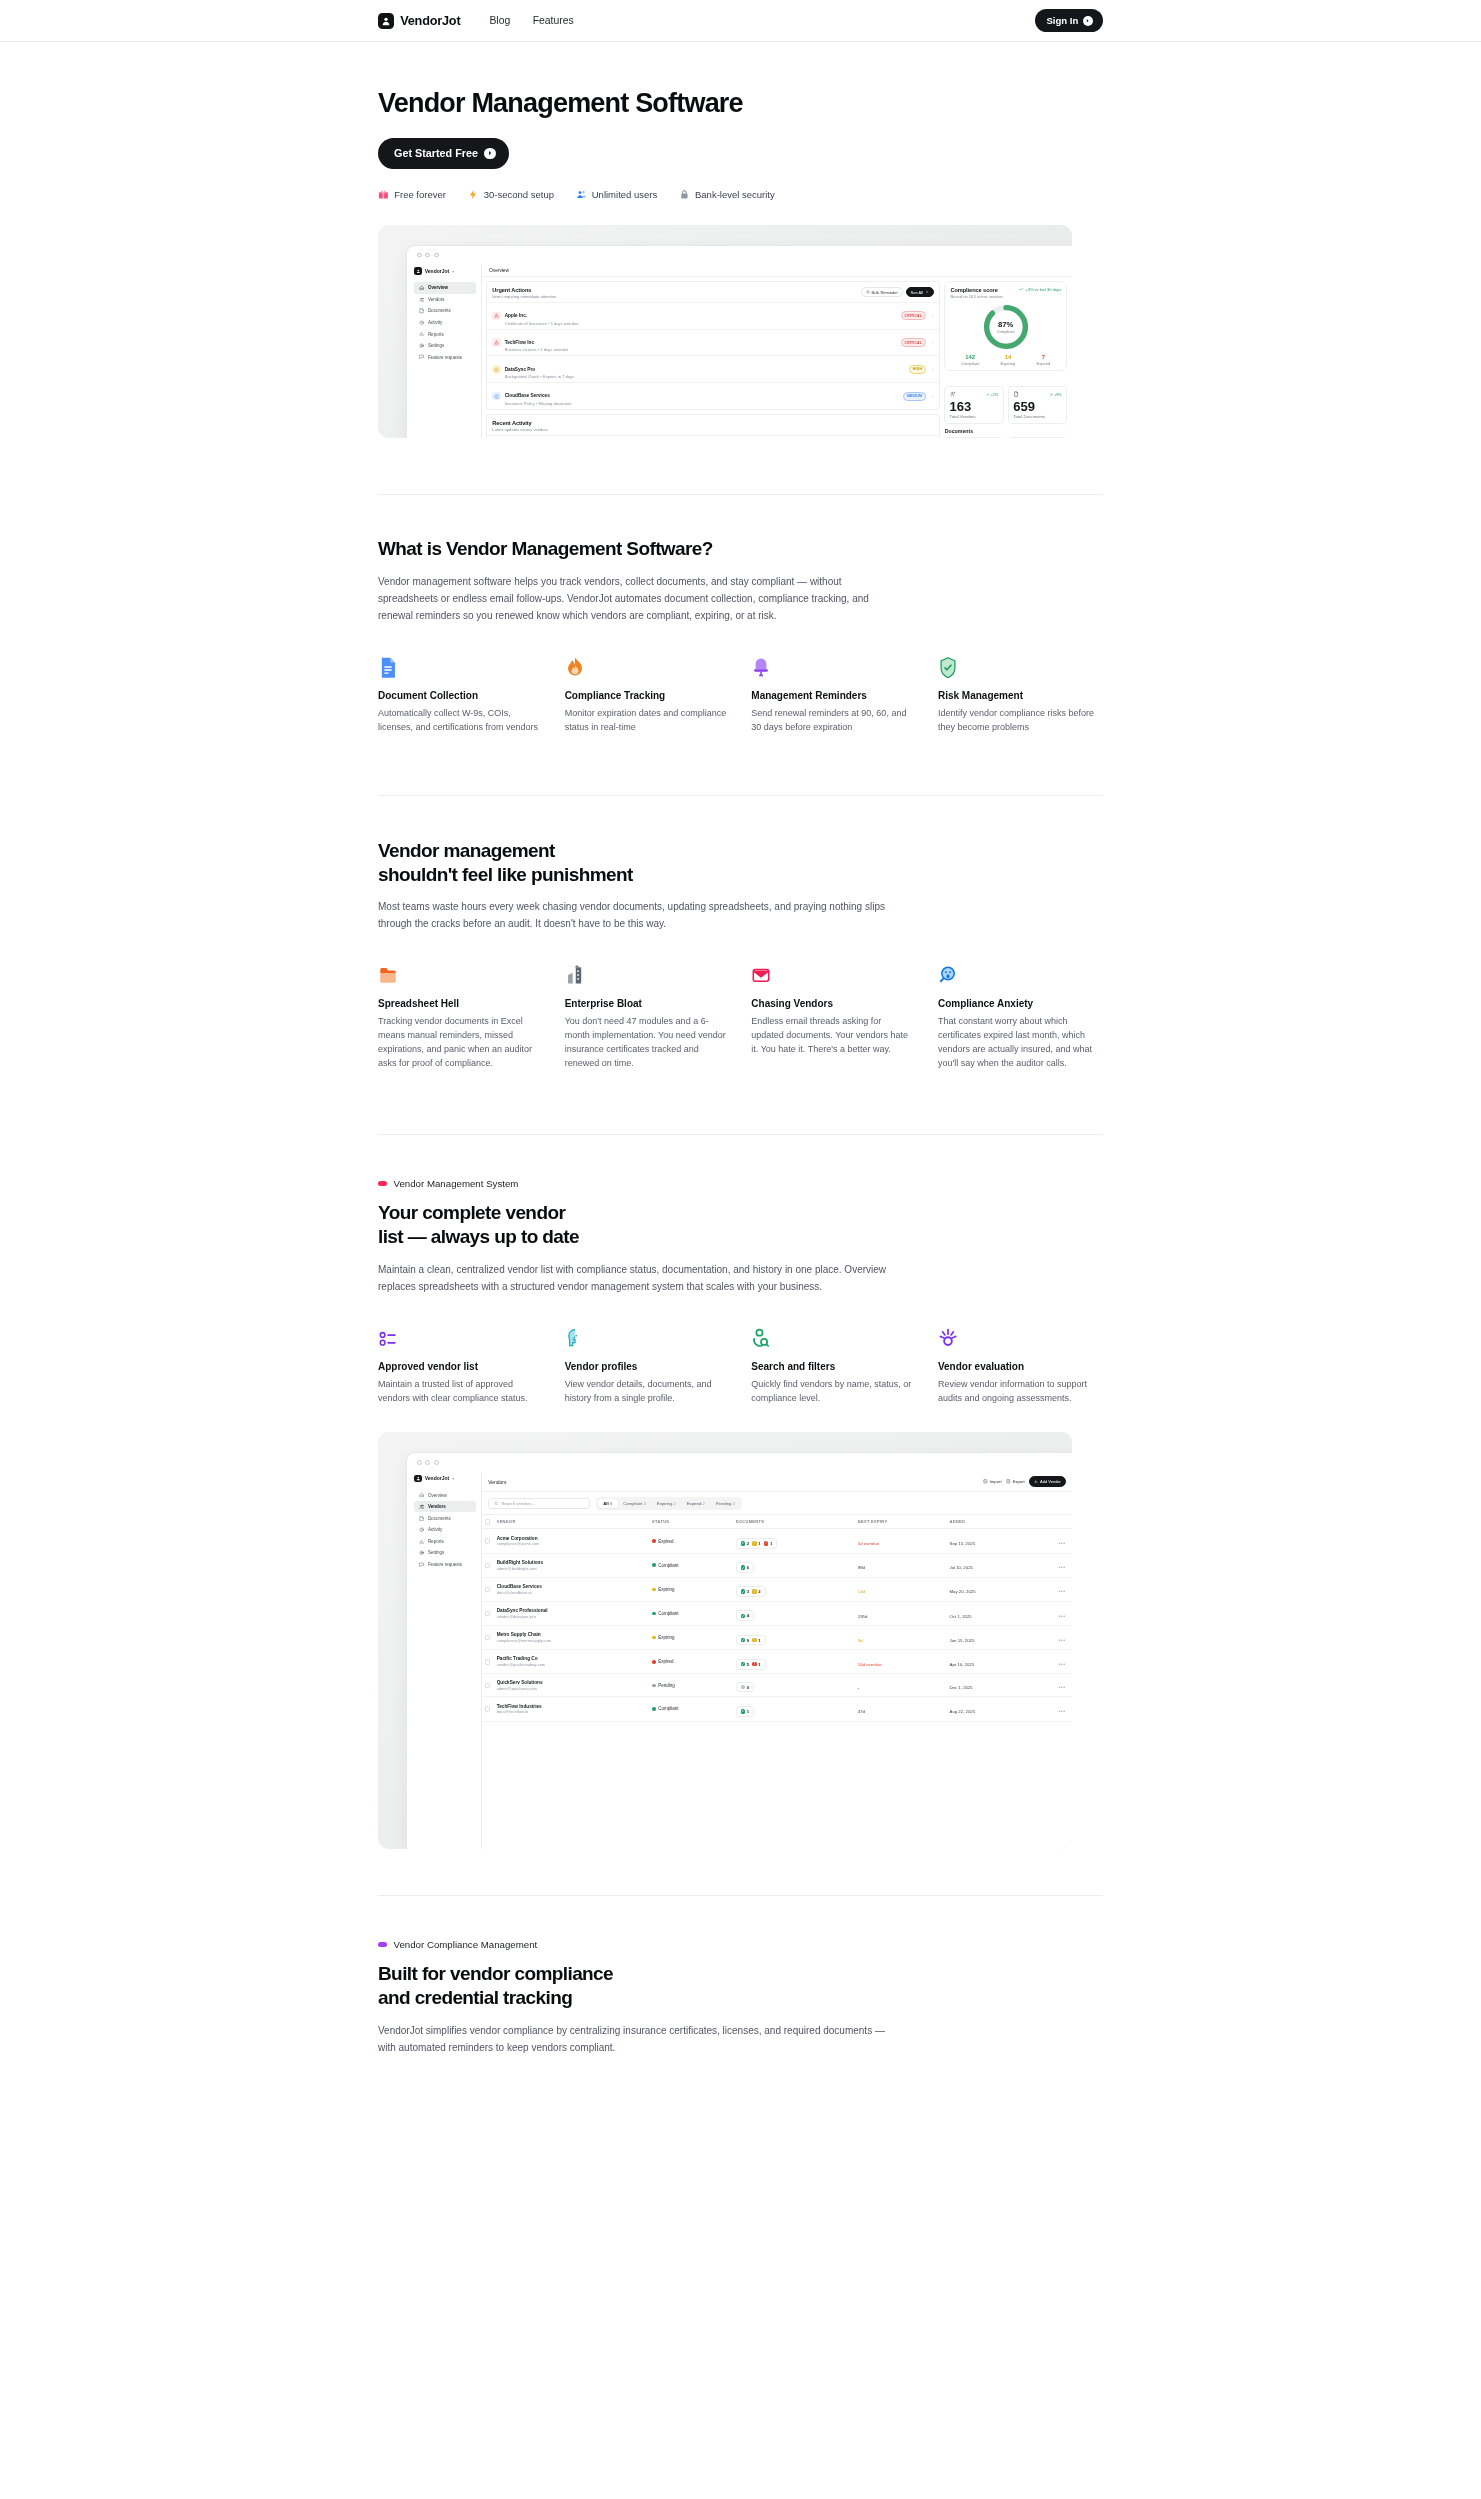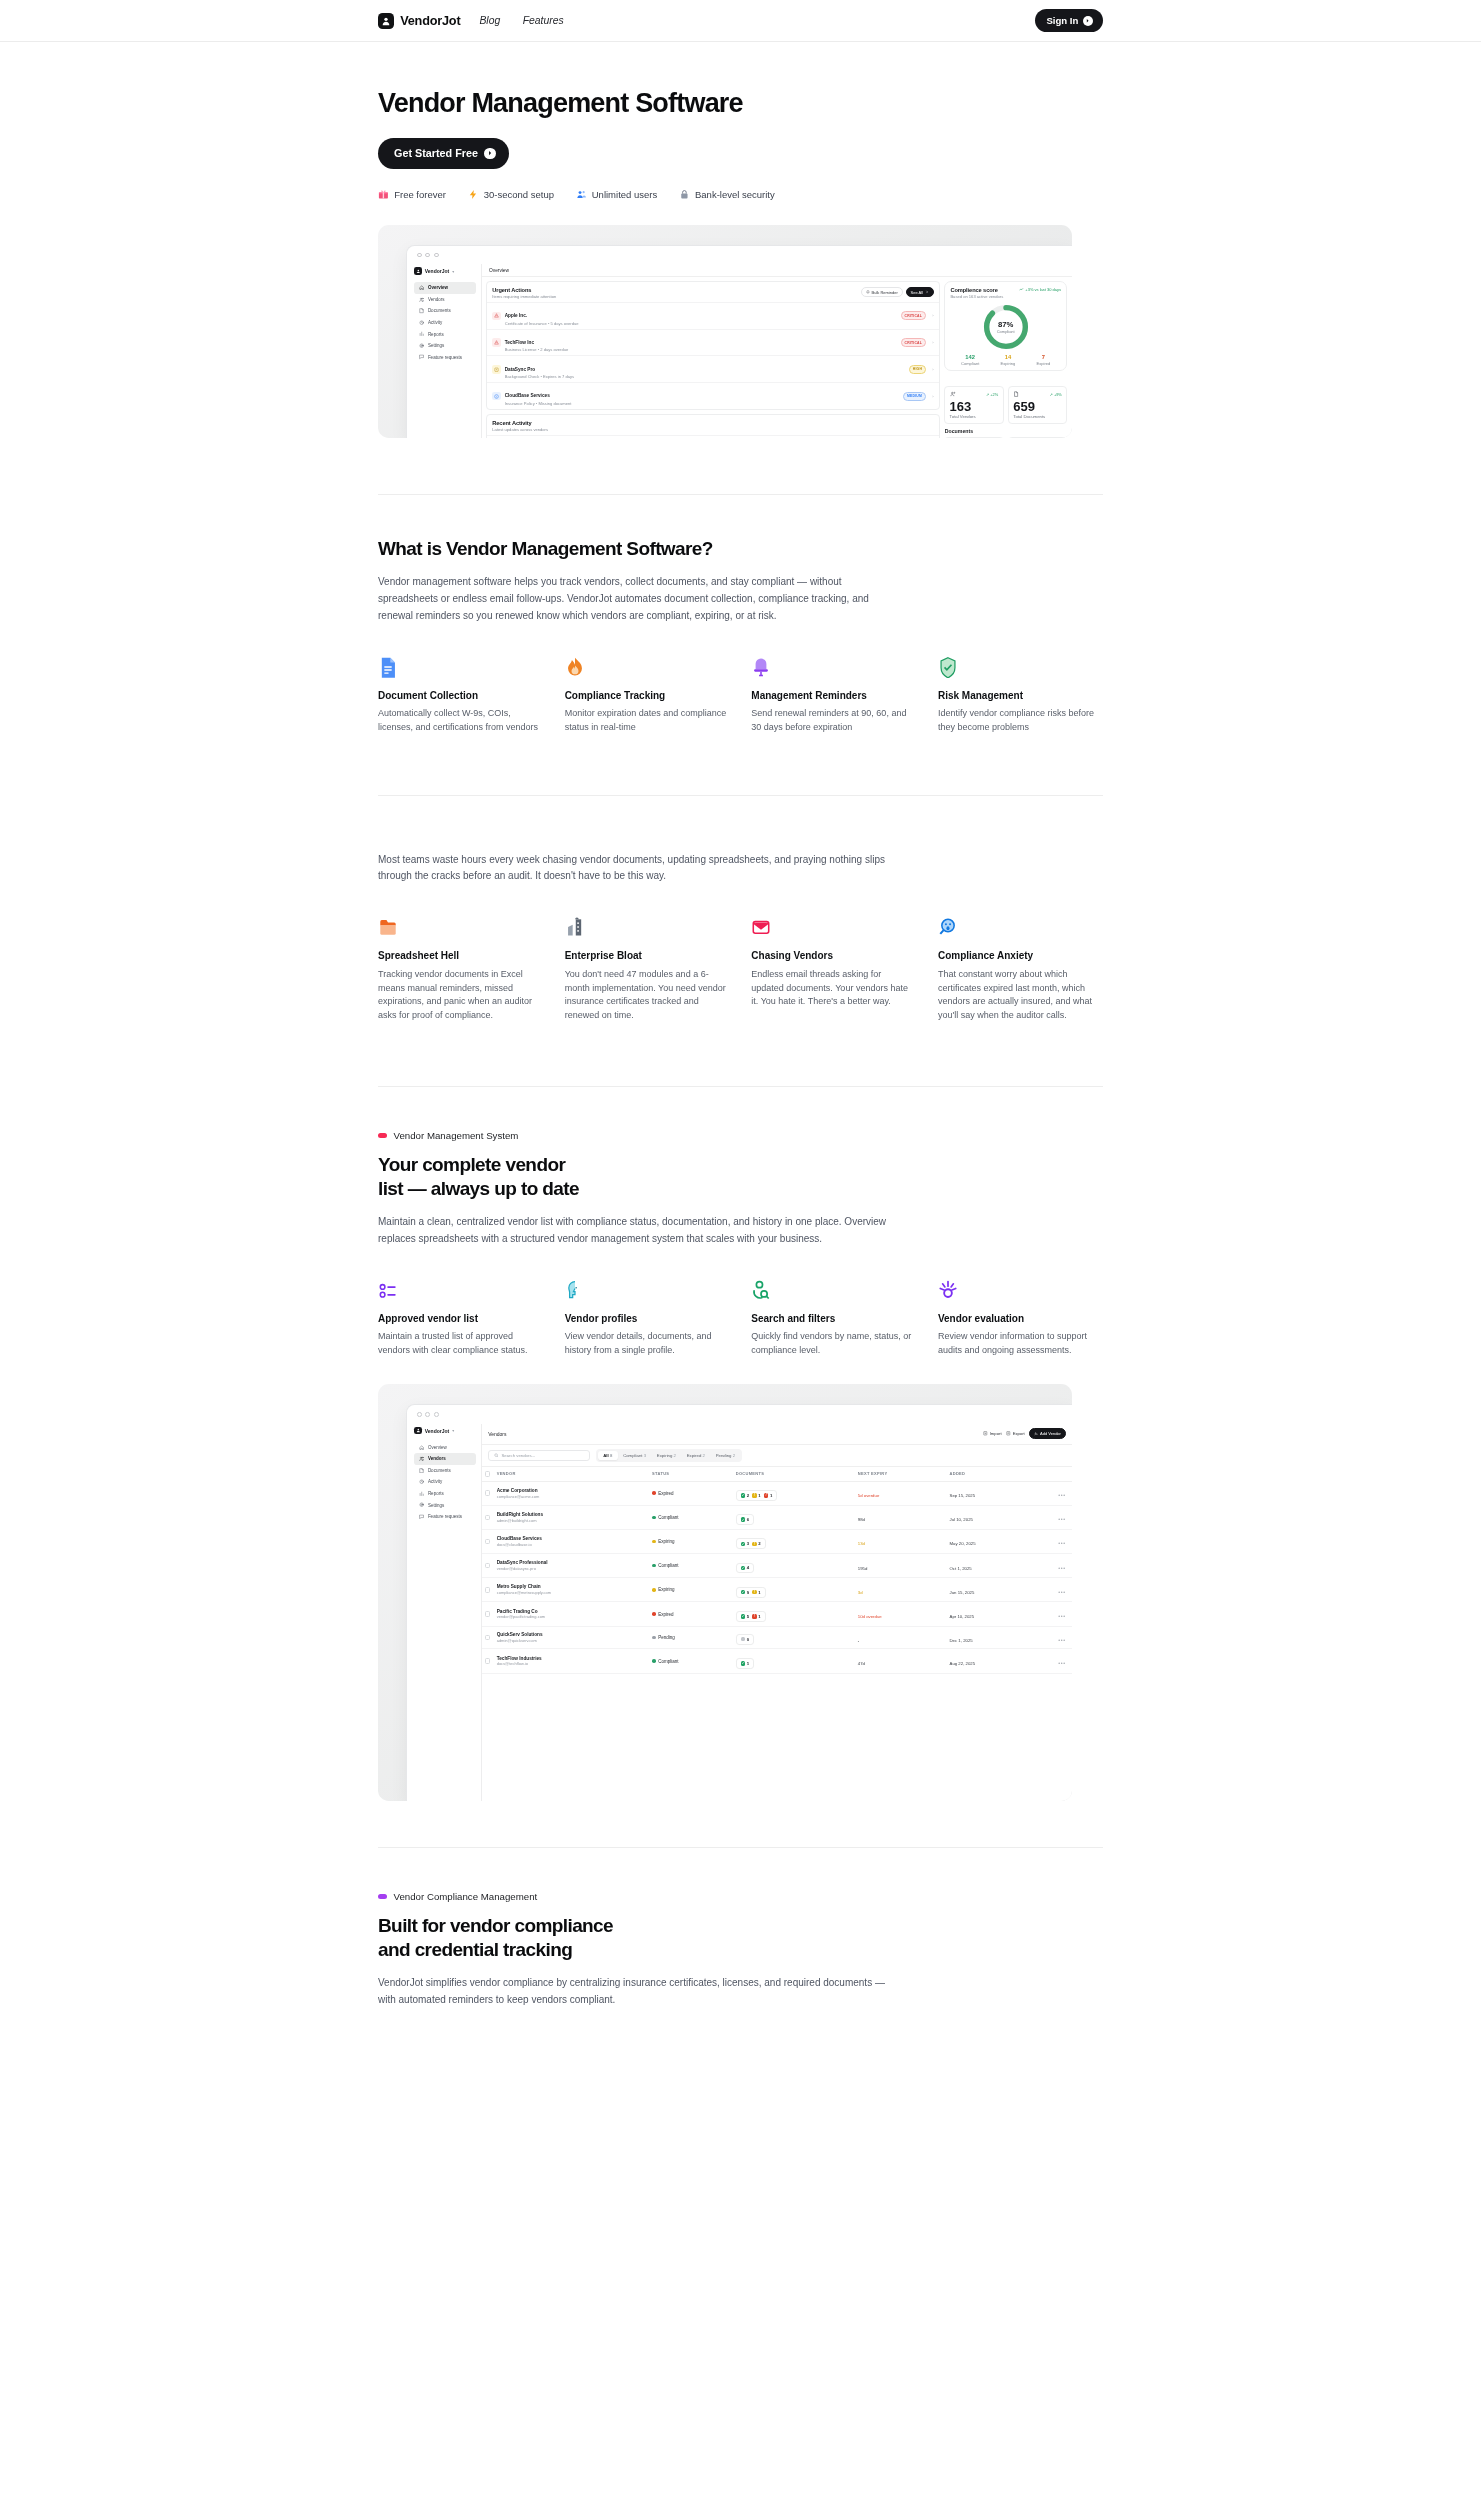--- a/index.html
+++ b/index.html
@@ -29,21 +29,21 @@
     align-items: center;
     height: 100%;
   }
   .brand { display: flex; align-items: center; gap: 6.2px; }
   .brand-mark {
     width: 16px; height: 16px; border-radius: 4.6px; background: #111214;
     display: flex; align-items: center; justify-content: center;
   }
   .brand-mark svg { width: 10px; height: 10px; fill: #fff; }
   .brand-name { font-size: 12.7px; font-weight: 700; letter-spacing: -0.2px; color: #0c0d0e; }
-  .nav-links { display: flex; gap: 22.4px; margin-left: 19px; font-style: italic; }
+  .nav-links { display: flex; gap: 22.4px; margin-left: 29px; }
   .nav-links a {
     font-size: 10.4px; color: #27292e; text-decoration: none; font-weight: 400;
   }
   .signin {
     margin-left: auto;
     background: #15161a;
     color: #fff;
     font-size: 9.6px;
     font-weight: 600;
     border: none;
@@ -638,20 +638,24 @@
         <div class="feat-h">Risk Management</div>
         <div class="feat-p">Identify vendor compliance risks before they become problems</div>
       </div>
     </div>
   </section>
 
   <div style="height:60px"></div>
   <div class="divider"></div>
 
   <section class="wrap">
+    <h2 class="sec-title">
+      <span>Vendor management</span><br>
+      <span>shouldn't feel like punishment</span>
+    </h2>
     <p class="sec-lead">Most teams waste hours every week chasing vendor documents, updating spreadsheets, and praying nothing slips through the cracks before an audit. It doesn't have to be this way.</p>
     <div class="feat-grid">
       <div>
         <div class="feat-ico">
           <svg viewBox="0 0 24 28">
               <path d="M2 6a2 2 0 012-2h6l2 3h8a2 2 0 012 2v2H2z" fill="#ef6620"></path>
               <path d="M2 11h20v10a2 2 0 01-2 2H4a2 2 0 01-2-2z" fill="#f9b58c"></path>
             </svg>
         </div>
         <div class="feat-h">Spreadsheet Hell</div>

